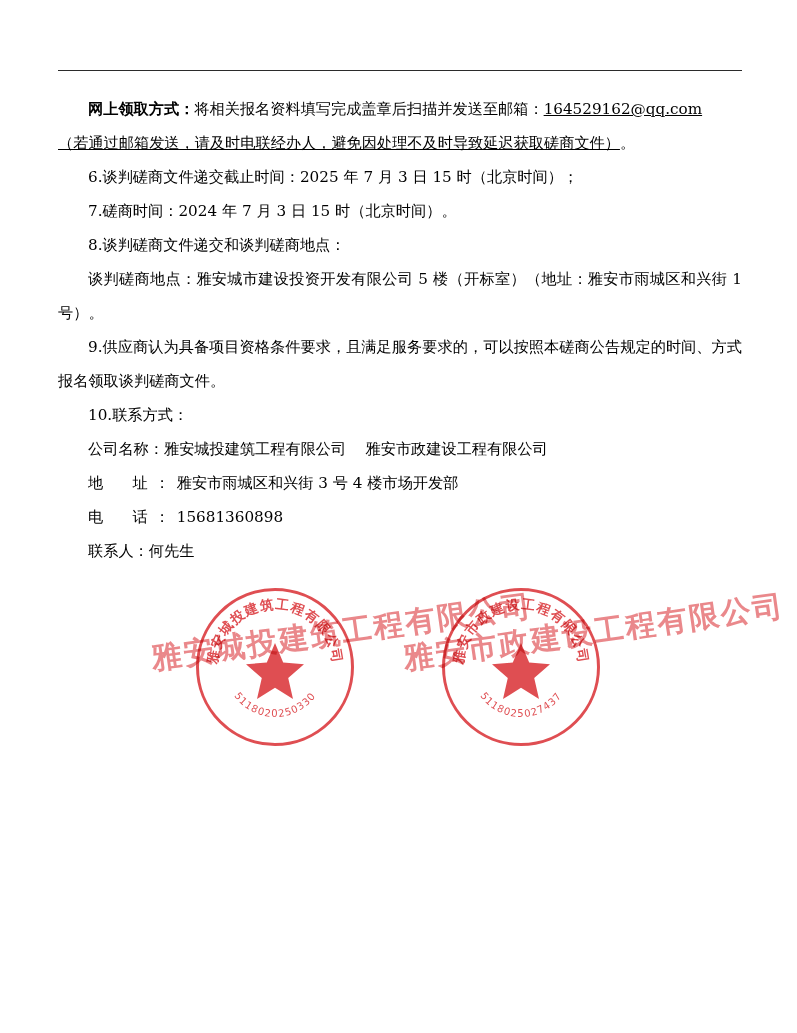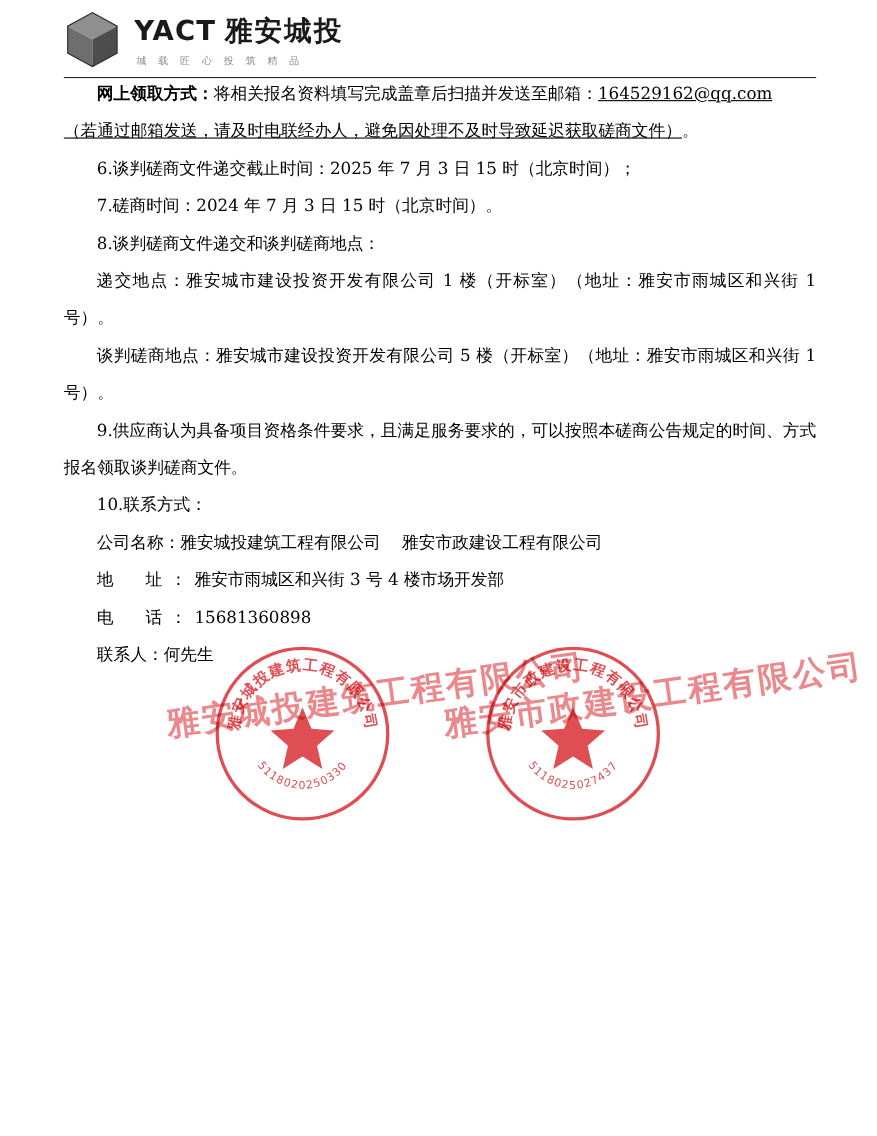--- a/index.html
+++ b/index.html
@@ -80,21 +80,21 @@
     top: 70px;
     width: 684px;
     height: 1px;
     background: #2b2b2b;
   }
 
   
   .doc-body {
     position: absolute;
     left: 58px;
-    top: 68px;
+    top: 92px;
     width: 684px;
     font-size: 15.2px;
     line-height: 34px;
     text-align: justify;
   }
   .para {
     margin: 0;
     text-indent: 0;
   }
   .indent2 { text-indent: 30px; }
@@ -149,54 +149,36 @@
     letter-spacing: 2px;
     transform: rotate(-8deg);
   }
 </style>
 </head>
 <body>
 
 <div class="page">
 
   <div class="header">
-    <div class="logo-wrap">
-      <div class="cube">
-        <svg width="48" height="52" viewBox="0 0 48 52">
-          <polygon points="24,2 46,14 46,38 24,50 2,38 2,14" fill="#ffffff" stroke="#2b2b2b" stroke-width="2"></polygon>
-          <polygon points="24,2 46,14 24,26 2,14" fill="#8f8f8f"></polygon>
-          <polygon points="2,14 24,26 24,50 2,38" fill="#6e6e6e"></polygon>
-          <polygon points="46,14 46,38 24,50 24,26" fill="#4d4d4d"></polygon>
-        </svg>
-      </div>
-      <div class="logo-text">
-        <div class="logo-main">
-          <span class="logo-yact">YACT</span>
-          <span class="logo-cn">雅安城投</span>
-        </div>
-        <div class="logo-sub">城 载 匠 心 投 筑 精 品</div>
-      </div>
-    </div>
     <div class="header-rule"></div>
   </div>
 
   <div class="doc-body">
 
     <p class="para indent2">
       <span class="b">网上领取方式：</span><span>将相关报名资料填写完成盖章后扫描并发送至邮箱：</span><span class="u-link">164529162@qq.com</span><br>
       <span class="u">（若通过邮箱发送，请及时电联经办人，避免因处理不及时导致延迟获取磋商文件）</span><span>。</span>
     </p>
 
     <p class="para indent2">6.谈判磋商文件递交截止时间：2025 年 7 月 3 日 15 时（北京时间）；</p>
 
     <p class="para indent2">7.磋商时间：2024 年 7 月 3 日 15 时（北京时间）。</p>
 
     <p class="para indent2">8.谈判磋商文件递交和谈判磋商地点：</p>
 
-    <p class="para indent2">递交地点：雅安城市建设投资开发有限公司 1 楼（开标室）（地址：雅安市雨城区和兴街 1 号）。</p>
 
     <p class="para indent2">谈判磋商地点：雅安城市建设投资开发有限公司 5 楼（开标室）（地址：雅安市雨城区和兴街 1 号）。</p>
 
     <p class="para indent2">9.供应商认为具备项目资格条件要求，且满足服务要求的，可以按照本磋商公告规定的时间、方式报名领取谈判磋商文件。</p>
 
 
     <p class="para indent2">10.联系方式：</p>
 
     <p class="para indent2">
       <span>公司名称：</span><span>雅安城投建筑工程有限公司</span>&nbsp;&nbsp;&nbsp;&nbsp;<span>雅安市政建设工程有限公司</span>

